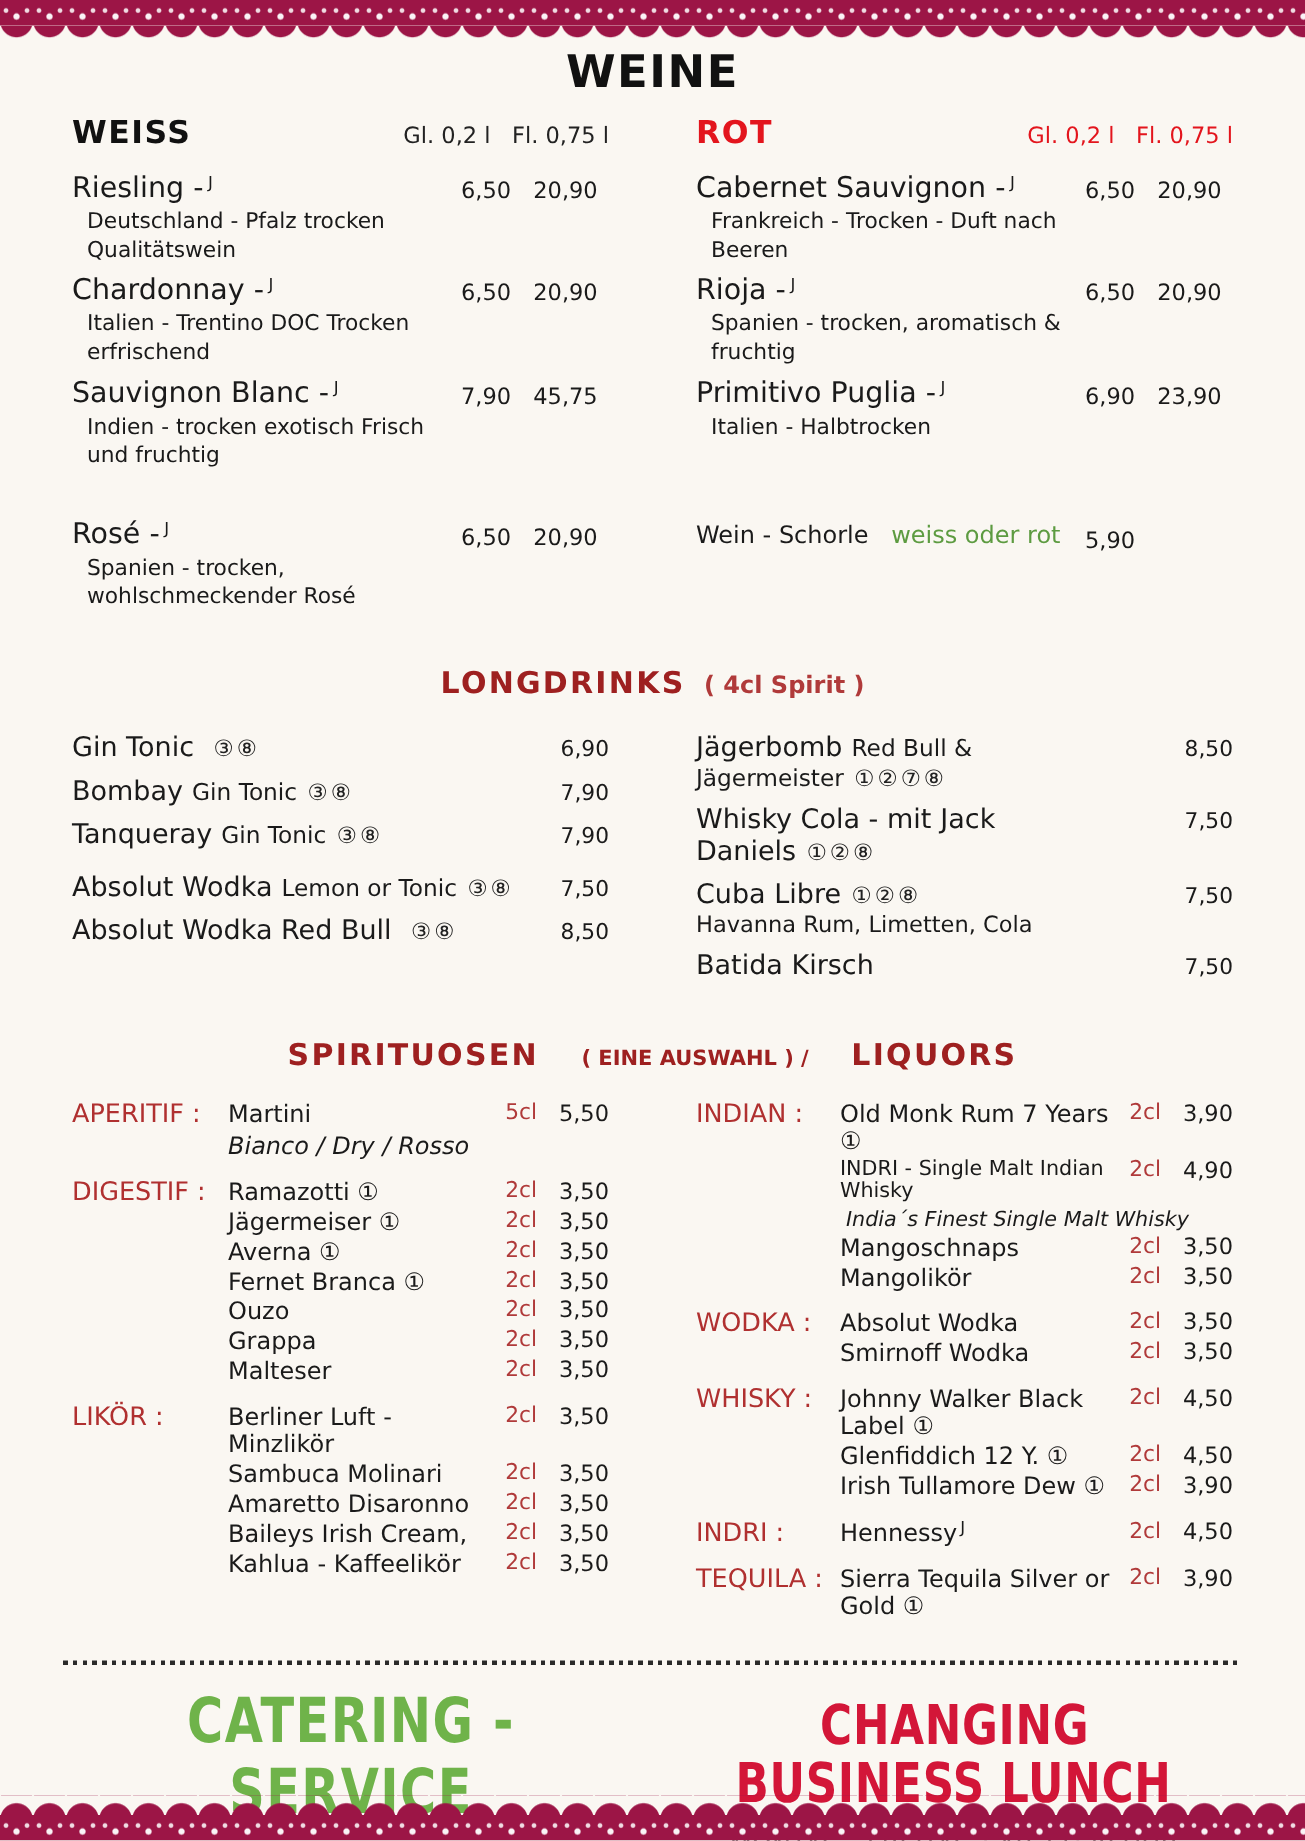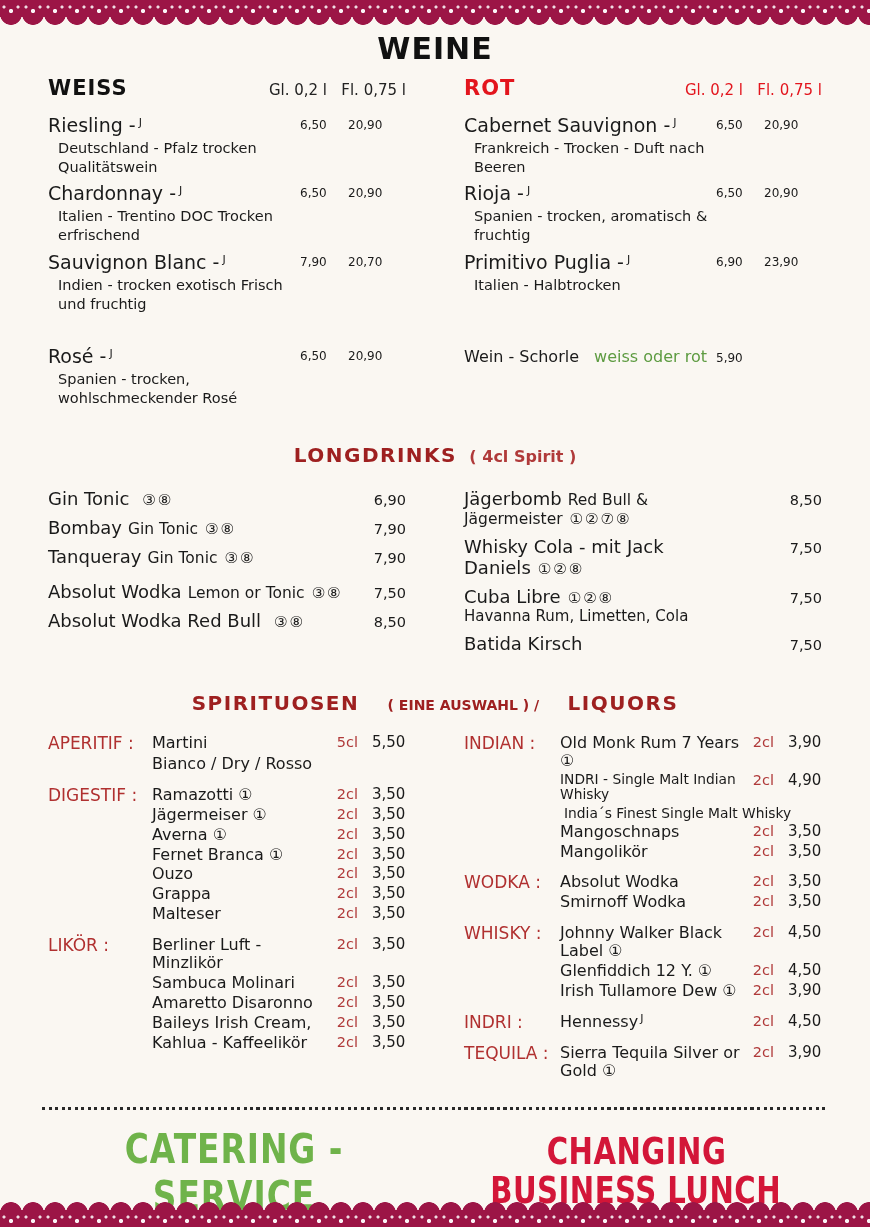--- a/index.html
+++ b/index.html
@@ -30,21 +30,21 @@
   .colhead { display: flex; justify-content: space-between; align-items: baseline; margin: 10px 0 14px; }
   .wh { font-size: 21px; font-weight: bold; letter-spacing: 1px; color: #111; }
   .wh.red { color: #e3151d; }
   .sizes { font-size: 15px; color: #222; }
   .sizes.red { color: #e3151d; }
 
   .wrow { display: grid; grid-template-columns: 1fr 48px 58px; margin-bottom: 6px; }
   .wname { font-size: 19px; line-height: 1.2; }
   .wsup { font-size: 11px; vertical-align: 6px; margin-left: 3px; }
   .wdesc { font-size: 14.5px; padding-left: 10px; margin-top: 2px; line-height: 1.3; }
-  .wprice { font-size: 12px; text-align: left; padding-top: 4px; }
+  .wprice { font-size: 15px; text-align: center; padding-top: 4px; }
   .wine-spacer { height: 26px; }
   .sch-name { font-size: 16px; }
   .sch-note { font-size: 16px; color: #5d9b41; margin-left: 10px; }
 
   
   .sec-head { text-align: center; margin-top: 26px; }
   .sec-main { color: #9e2020; font-weight: bold; font-size: 20px; letter-spacing: 1.5px; margin-top: 20px; }
   .sec-note { color: #b03a3a; font-size: 16px; margin-left: 4px; }
   .sec-note2 { color: #9e2020; font-size: 14px; margin: 0 20px; }
 
@@ -60,22 +60,22 @@
 
   
   .sp-cols { display: grid; grid-template-columns: 1fr 1fr; column-gap: 58px; padding: 0 48px; margin-top: 18px; }
   .sp-group { display: grid; grid-template-columns: 104px 1fr; margin-bottom: 11px; }
   .sp-cols .col-r .sp-group { grid-template-columns: 96px 1fr; }
   .sp-label { color: #b03030; font-size: 17px; line-height: 1.15; }
   .sp-item { display: grid; grid-template-columns: 1fr 34px 48px; line-height: 1.12; margin-bottom: 2px; }
   .sp-name { font-size: 16px; }
   .sp-name.small { font-size: 13.8px; }
   .sp-unit { color: #b03a3a; text-align: right; font-size: 14.5px; }
-  .sp-price { font-size: 15px; margin-left: 14px; }
-  .sp-sub { font-size: 16px; margin-bottom: 2px; }
+  .sp-price { text-align: right; font-size: 15px; }
+  .sp-sub { font-size: 16px; margin-bottom: 2px; font-style: italic; }
   .sp-sub.small { font-size: 13.8px; padding-left: 4px; }
   .sp-sup { font-size: 11px; vertical-align: 5px; margin-left: 2px; }
 
   
   .dotline { margin: 14px 42px 0; height: 3px;
     background-image: repeating-linear-gradient(90deg, #2a2a2a 0 3px, transparent 3px 6.5px); }
   .foot-cols { display: grid; grid-template-columns: 1fr 1fr; column-gap: 30px; padding: 0 48px; margin-top: 22px; text-align: center; }
   .catering-title { color: #6fb34a; font-size: 35px; font-weight: bold; letter-spacing: 1px; margin-bottom: 14px; }
   .narrow { display: inline-block; transform: scale(0.94, 1.18); transform-origin: center; }
   .catering-line { font-size: 17px; line-height: 1.6; }
@@ -114,21 +114,21 @@
         <div class="wprice">6,50</div>
         <div class="wprice">20,90</div>
       </div>
 
       <div class="wrow">
         <div>
           <div class="wname"><span>Sauvignon Blanc -</span><span class="wsup">J</span></div>
           <div class="wdesc">Indien - trocken exotisch Frisch und fruchtig</div>
         </div>
         <div class="wprice">7,90</div>
-        <div class="wprice">20,70</div>
+        <div class="wprice">45,75</div>
       </div>
 
       <div class="wine-spacer"></div>
 
       <div class="wrow">
         <div>
           <div class="wname"><span>Rosé -</span><span class="wsup">J</span></div>
           <div class="wdesc">Spanien - trocken, wohlschmeckender Rosé</div>
         </div>
         <div class="wprice">6,50</div>

